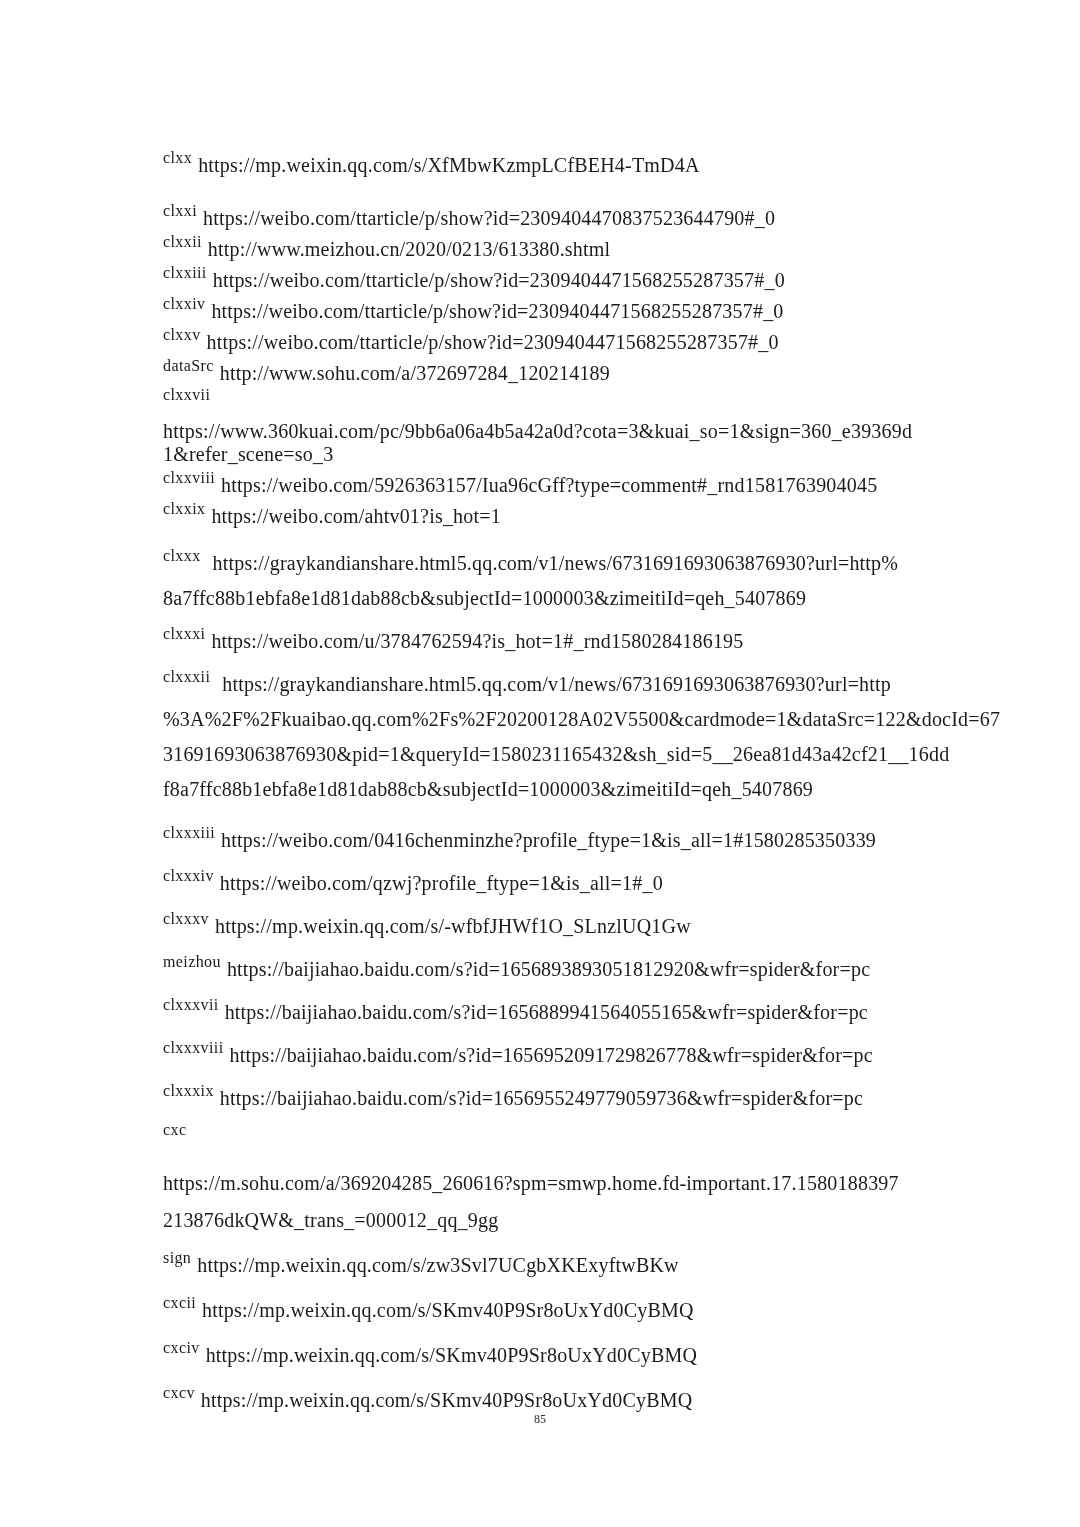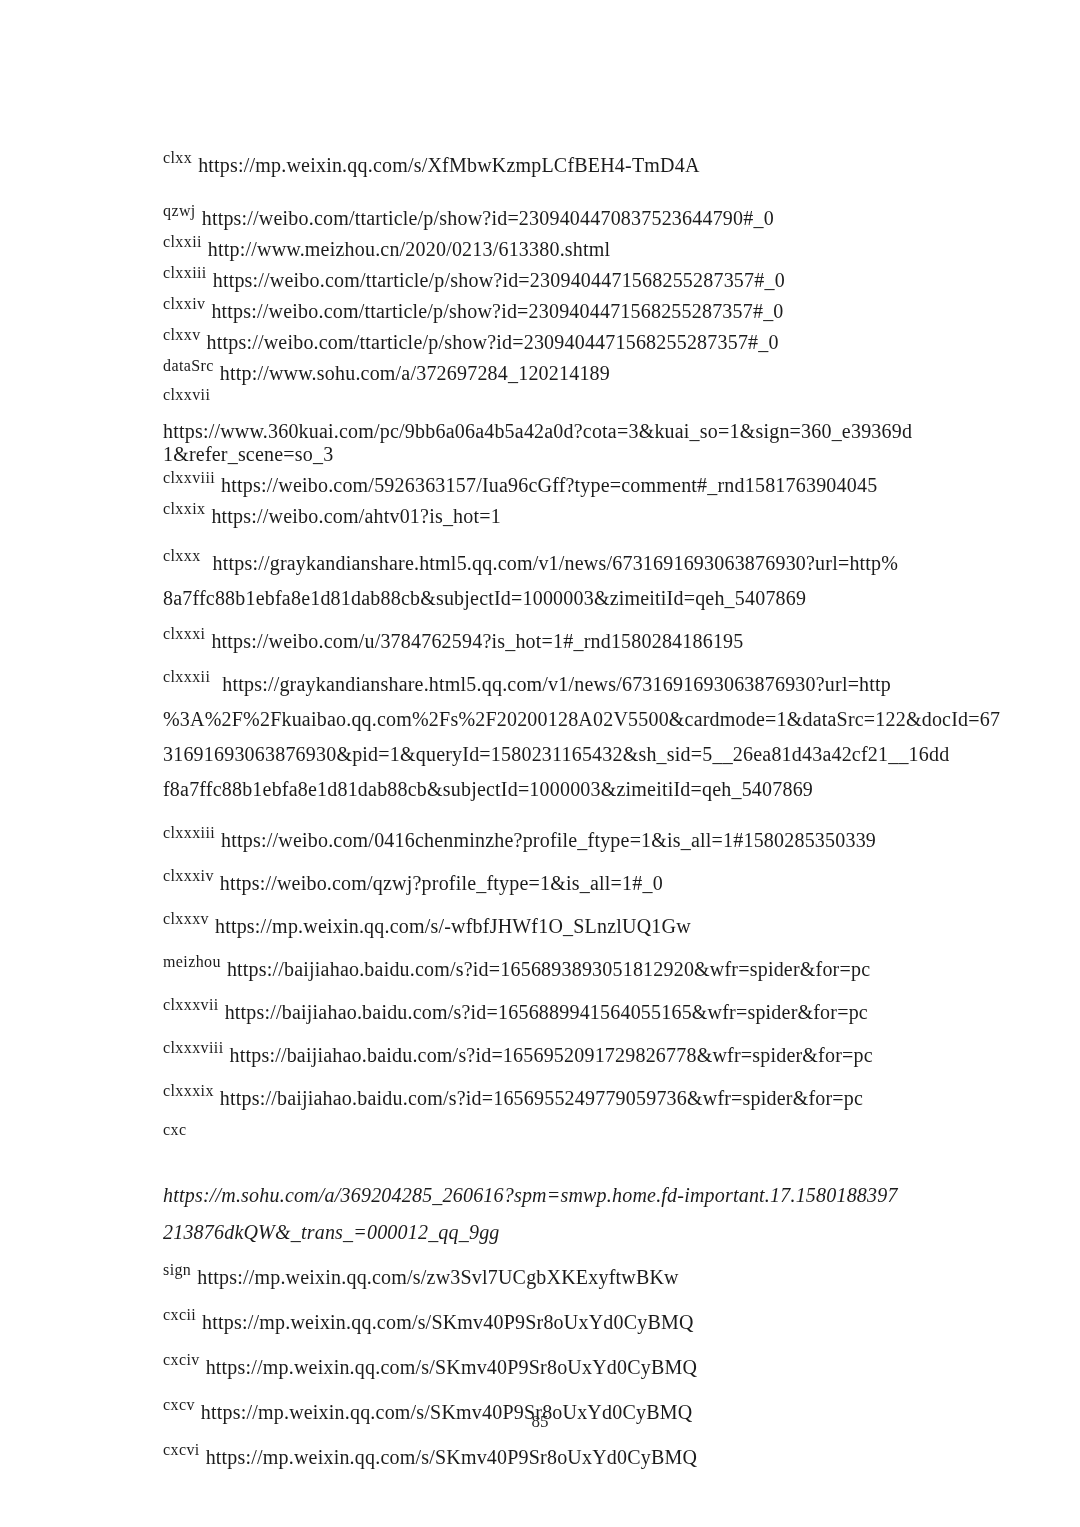--- a/index.html
+++ b/index.html
@@ -38,41 +38,41 @@
   .lh20 { line-height: 20px; }
   .lh23 { line-height: 23px; }
   .lh24 { line-height: 24px; }
   .lh28 { line-height: 28px; }
   .lh35 { line-height: 35px; }
   .lh36 { line-height: 36px; }
   .lh37 { line-height: 37px; }
   .gap-after { margin-bottom: 22px; }
   .gap-top8  { margin-top: 8px; font-family: Liberation Serif, serif; }
   .gap-top10 { margin-top: 10px; }
-  .gap-top14 { margin-top: 26px; font-style: italic; }
+  .gap-top14 { margin-top: 14px; }
   .footer {
     position: absolute;
     left: 0;
     top: 1412px;
     width: 1080px;
     text-align: center;
-    font-size: 17px;
+    font-size: 12px;
     color: #2a2a2a;
     font-family: "Liberation Serif", serif;
   }
 </style>
 </head>
 <body>
 
 <div class="doc">
   <div class="content">
 
     <div class="en lh24 gap-after"><sup class="mk">clxx</sup><span>https://mp.weixin.qq.com/s/XfMbwKzmpLCfBEH4-TmD4A</span></div>
 
-    <div class="en lh24"><sup class="mk">qzwj</sup><span>https://weibo.com/ttarticle/p/show?id=2309404470837523644790#_0</span></div>
+    <div class="en lh24"><sup class="mk">clxxi</sup><span>https://weibo.com/ttarticle/p/show?id=2309404470837523644790#_0</span></div>
     <div class="en lh24"><sup class="mk">clxxii</sup><span>http://www.meizhou.cn/2020/0213/613380.shtml</span></div>
     <div class="en lh24"><sup class="mk">clxxiii</sup><span>https://weibo.com/ttarticle/p/show?id=2309404471568255287357#_0</span></div>
     <div class="en lh24"><sup class="mk">clxxiv</sup><span>https://weibo.com/ttarticle/p/show?id=2309404471568255287357#_0</span></div>
     <div class="en lh24"><sup class="mk">clxxv</sup><span>https://weibo.com/ttarticle/p/show?id=2309404471568255287357#_0</span></div>
     <div class="en lh24"><sup class="mk">dataSrc</sup><span>http://www.sohu.com/a/372697284_120214189</span></div>
 
     <div class="en lh20"><sup class="mk">clxxvii</sup></div>
     <div class="gap-top8">
       <div class="ln lh23">https://www.360kuai.com/pc/9bb6a06a4b5a42a0d?cota=3&amp;kuai_so=1&amp;sign=360_e39369d</div>
       <div class="ln lh23">1&amp;refer_scene=so_3</div>
@@ -106,18 +106,17 @@
     <div class="en lh28"><sup class="mk">cxc</sup></div>
     <div class="gap-top14">
       <div class="ln lh37">https://m.sohu.com/a/369204285_260616?spm=smwp.home.fd-important.17.1580188397</div>
       <div class="ln lh37">213876dkQW&amp;_trans_=000012_qq_9gg</div>
     </div>
 
     <div class="en lh37"><sup class="mk">sign</sup><span>https://mp.weixin.qq.com/s/zw3Svl7UCgbXKExyftwBKw</span></div>
     <div class="en lh37"><sup class="mk">cxcii</sup><span>https://mp.weixin.qq.com/s/SKmv40P9Sr8oUxYd0CyBMQ</span></div>
     <div class="en lh37"><sup class="mk">cxciv</sup><span>https://mp.weixin.qq.com/s/SKmv40P9Sr8oUxYd0CyBMQ</span></div>
     <div class="en lh37"><sup class="mk">cxcv</sup><span>https://mp.weixin.qq.com/s/SKmv40P9Sr8oUxYd0CyBMQ</span></div>
-    <div class="en lh37"><sup class="mk">cxcvi</sup><span>https://mp.weixin.qq.com/s/SKmv40P9Sr8oUxYd0CyBMQ</span></div>
 
   </div>
 
   <div class="footer">85</div>
 </div>
 
 </body></html>

